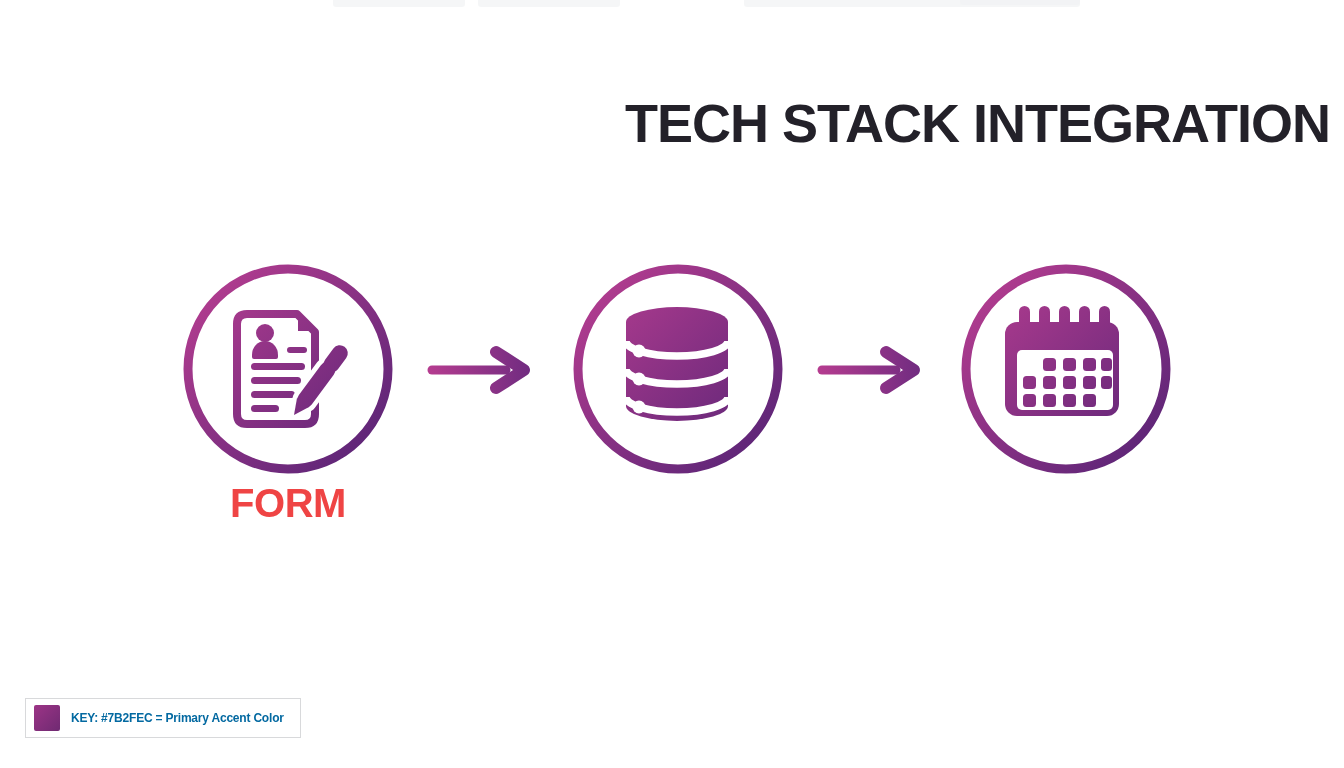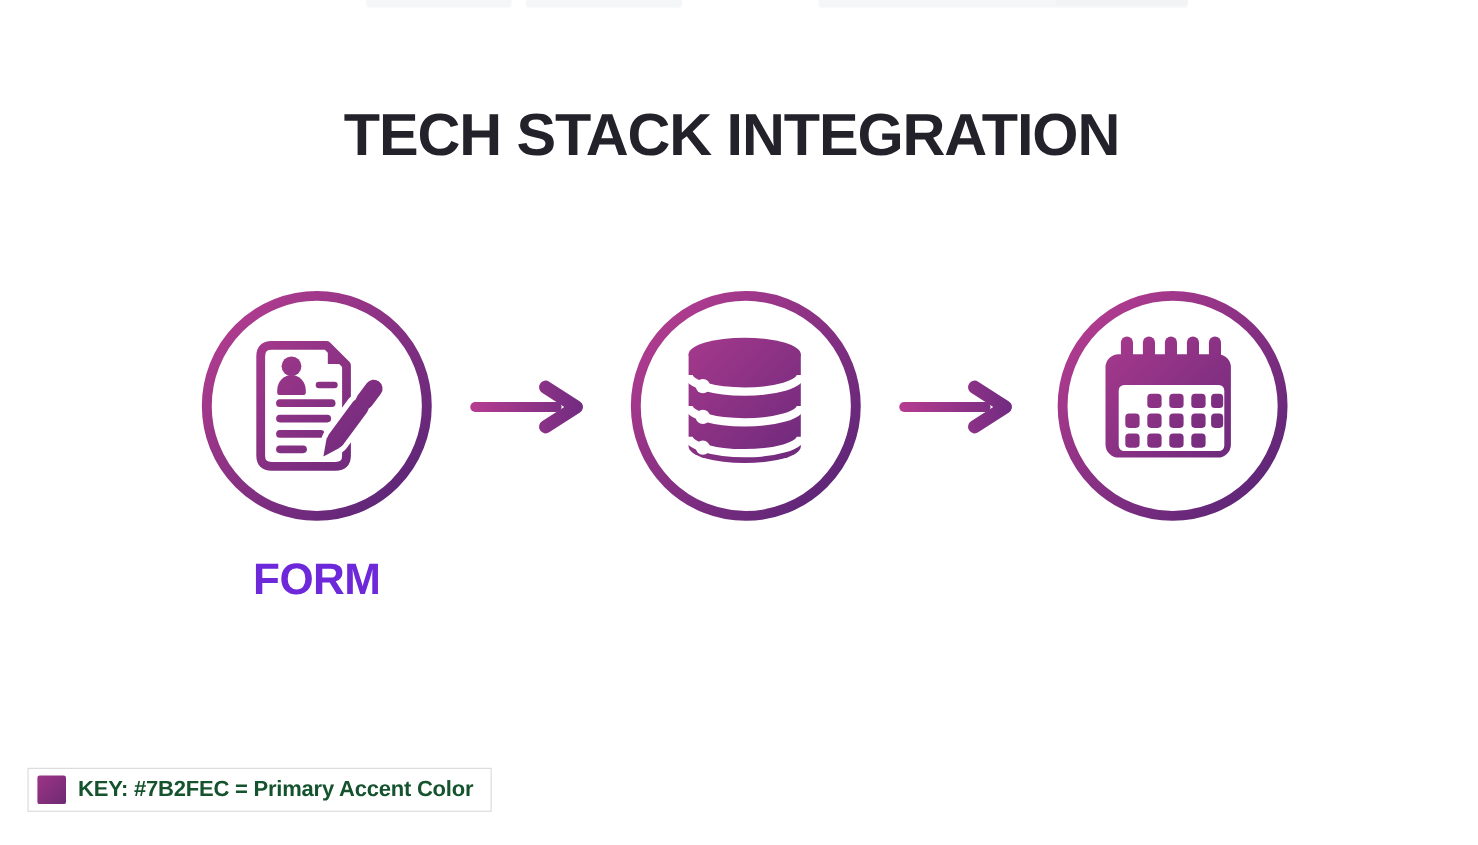--- a/index.html
+++ b/index.html
@@ -9,51 +9,51 @@
   }
   
   .top-remnant{position:absolute;top:0;height:7px;background:#f1f2f4;opacity:.7;border-radius:0 0 3px 3px;}
   .r1{left:333px;width:132px;}
   .r2{left:478px;width:142px;}
   .r3{left:744px;width:336px;}
   .r4{left:960px;width:120px;top:0;height:5px;}
 
   .title{
     position:absolute;top:92px;left:0;width:1330px;margin:0;
-    text-align:center;font-size:54px;font-weight:700;letter-spacing:-1px;
+    text-align:right;font-size:54px;font-weight:700;letter-spacing:-1px;
     color:#232129;
   }
 
   .badge{position:absolute;width:218px;height:218px;}
   .badge.b1{left:179px;top:260px;}
   .badge.b2{left:569px;top:260px;}
   .badge.b3{left:957px;top:260px;}
 
   .arrow{position:absolute;width:110px;height:60px;top:340px;}
   .arrow.a1{left:424px;}
   .arrow.a2{left:814px;}
 
   .step-label{
-    position:absolute;top:505px;width:300px;text-align:center;
-    font-size:40px;font-weight:700;letter-spacing:-0.5px;color:#6d28d9;
+    position:absolute;top:481px;width:300px;text-align:center;
+    font-size:40px;font-weight:700;letter-spacing:-0.5px;color:#ef4444;
   }
   .l1{left:138px;}
   .l2{left:528px;}
   .l3{left:916px;}
 
   .key-box{
     position:absolute;left:25px;top:698px;height:40px;
     background:#ffffff;border:1.5px solid #d8d9db;
     display:flex;align-items:center;gap:11px;padding:0 16px 0 8px;box-sizing:border-box;
   }
   .key-swatch{
     width:26px;height:26px;border-radius:2px;
     background:linear-gradient(135deg,#9c3486 0%,#6f2a72 100%);
   }
-  .key-text{font-size:20px;font-weight:700;color:#14532d;letter-spacing:-0.2px;white-space:nowrap;}
+  .key-text{font-size:12px;font-weight:700;color:#0369a1;letter-spacing:-0.2px;white-space:nowrap;}
 </style>
 </head>
 <body>
 
 <div class="canvas">
 
   <div class="top-remnant r1"></div>
   <div class="top-remnant r2"></div>
   <div class="top-remnant r3"></div>
   <div class="top-remnant r4"></div>

